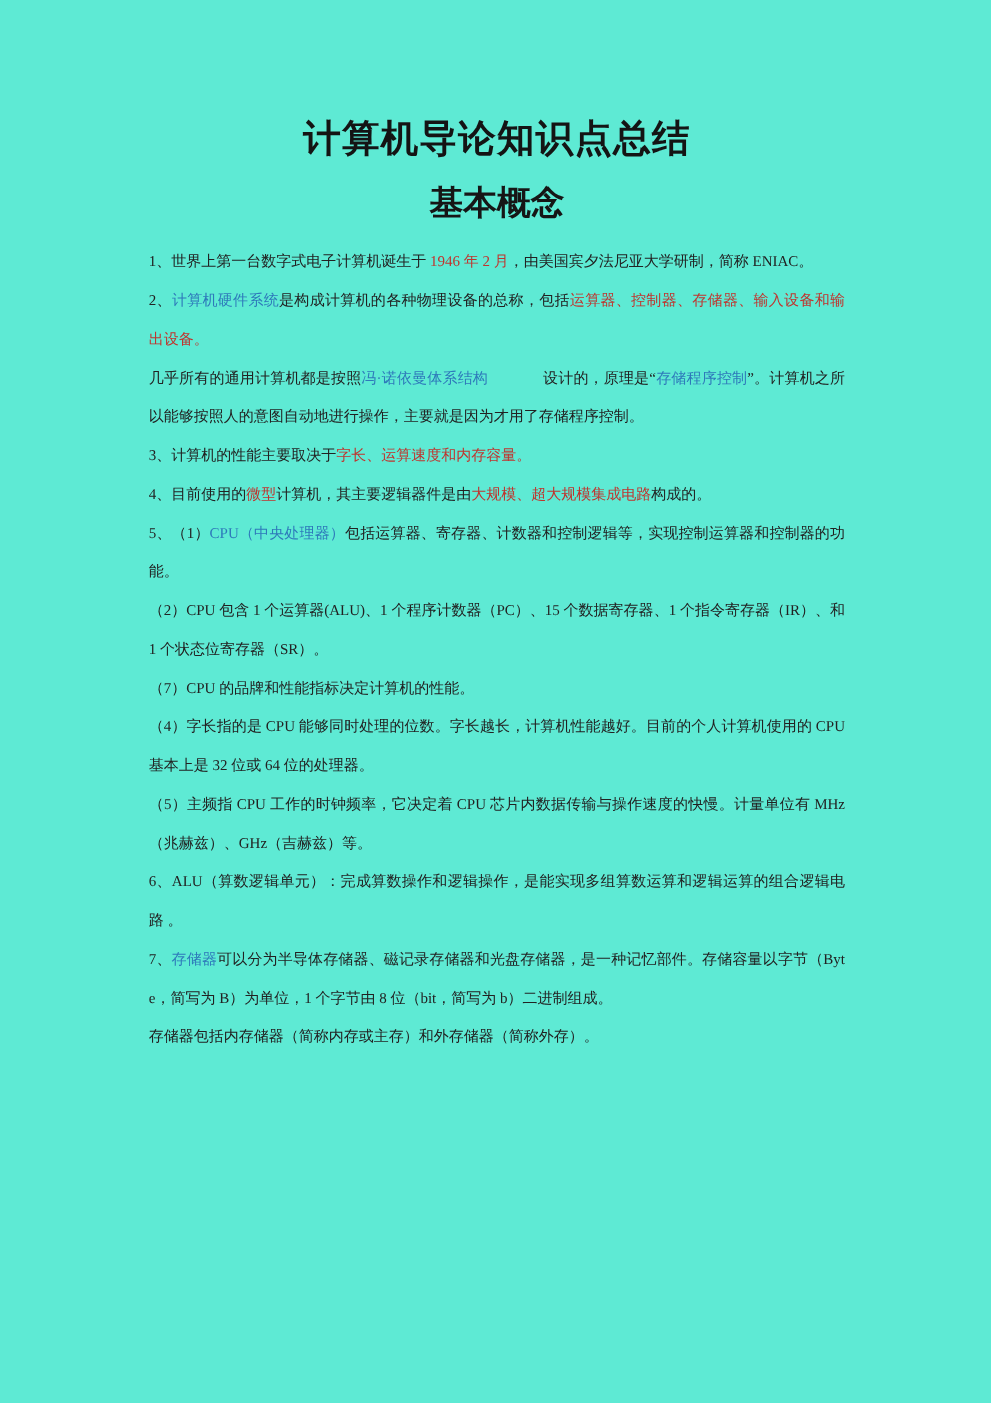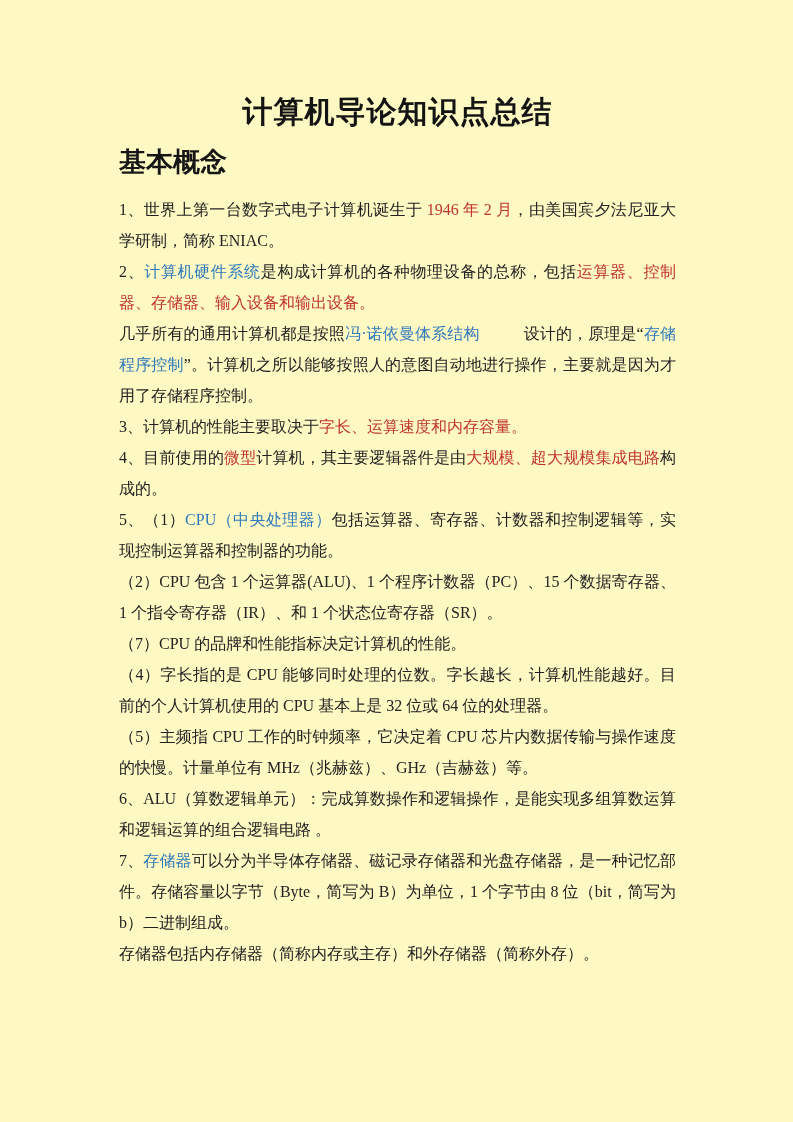--- a/index.html
+++ b/index.html
@@ -12,47 +12,48 @@
     height: 1122px;
     overflow: hidden;
     font-family: "Liberation Serif", "DejaVu Serif", serif;
     color: #222222;
   }
   .page {
     box-sizing: border-box;
     width: 793px;
     height: 1122px;
     padding: 92px 117px 0 119px;
-    background: #fef9c3;
+    background: #5eead4;
   }
   .doc-title {
     font-size: 30px;
     font-weight: 700;
     color: #141414;
     text-align: center;
     margin: 0 0 13px 0;
     line-height: 40px;
     letter-spacing: 1px;
   }
   .section-heading {
     font-size: 27px;
     font-weight: 600;
     color: #161616;
     margin: 0 0 14px 0;
     line-height: 35px;
+    text-align: center;
   }
   .subsection-heading {
     font-size: 18.5px;
     font-weight: 500;
     color: #1b1b1b;
     margin: 0 0 10px 0;
     line-height: 25px;
   }
   .doc-body p {
-    font-size: 16px;
+    font-size: 12px;
     line-height: 31px;
     margin: 0;
     text-align: justify;
     word-break: break-all;
   }
 </style>
 </head>
 <body>
 
 <div class="page">

